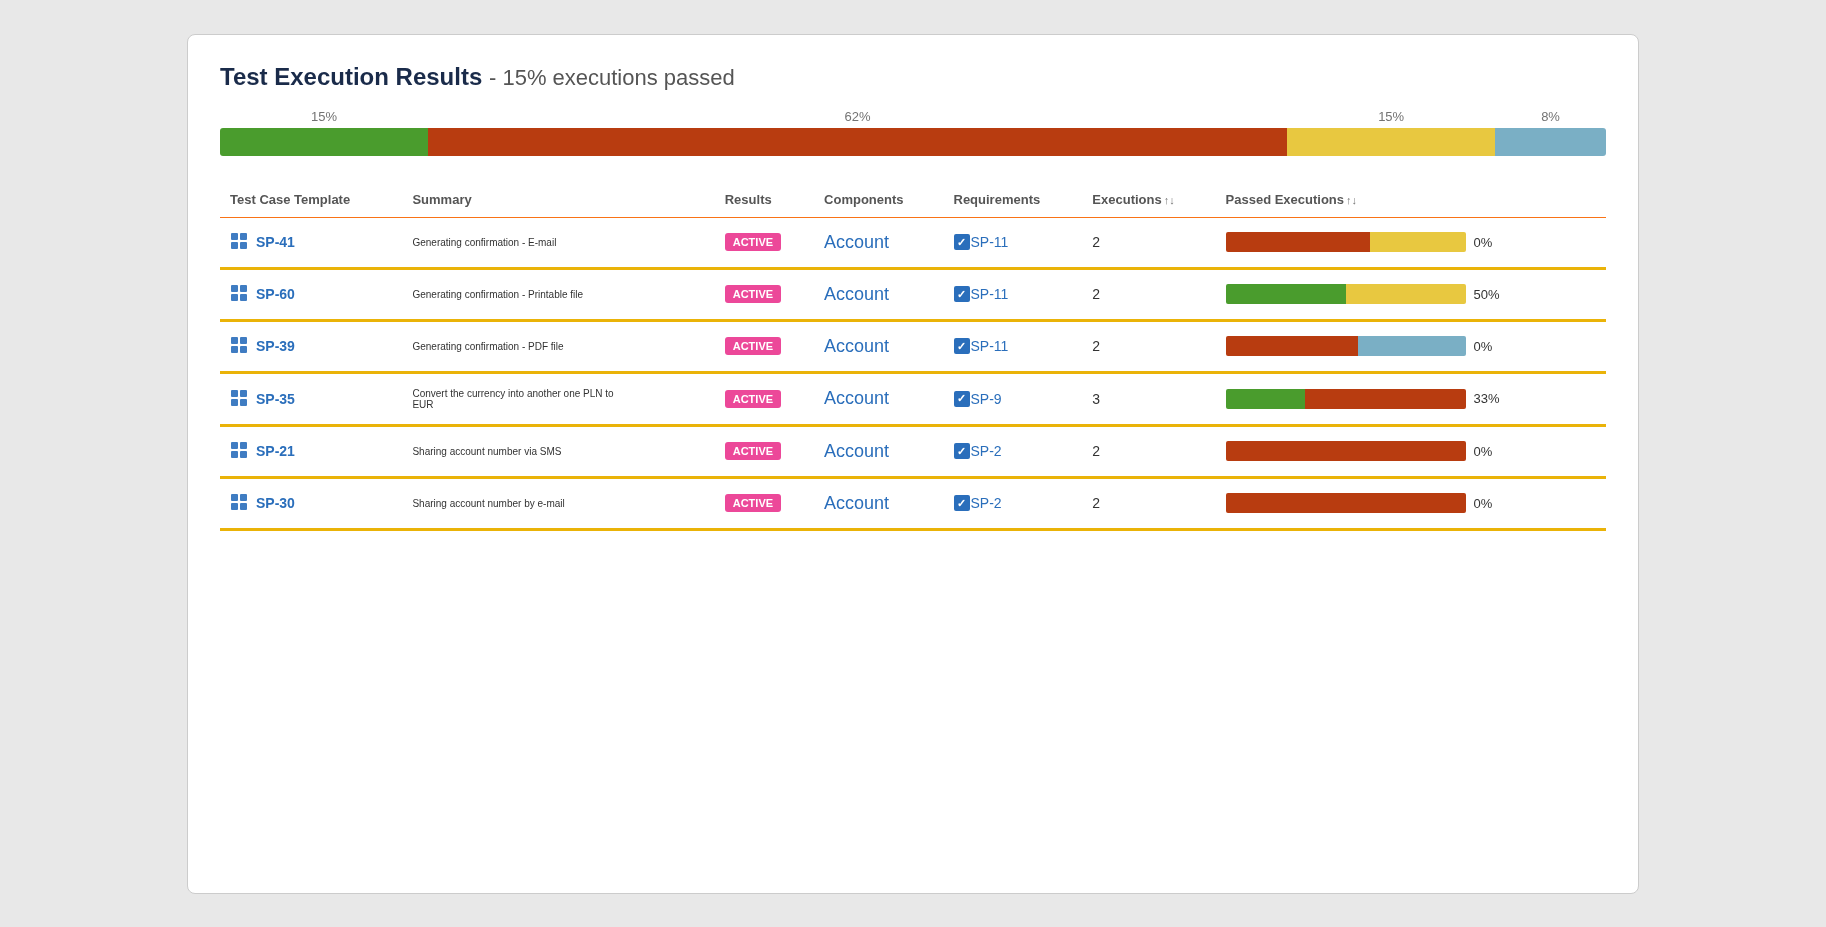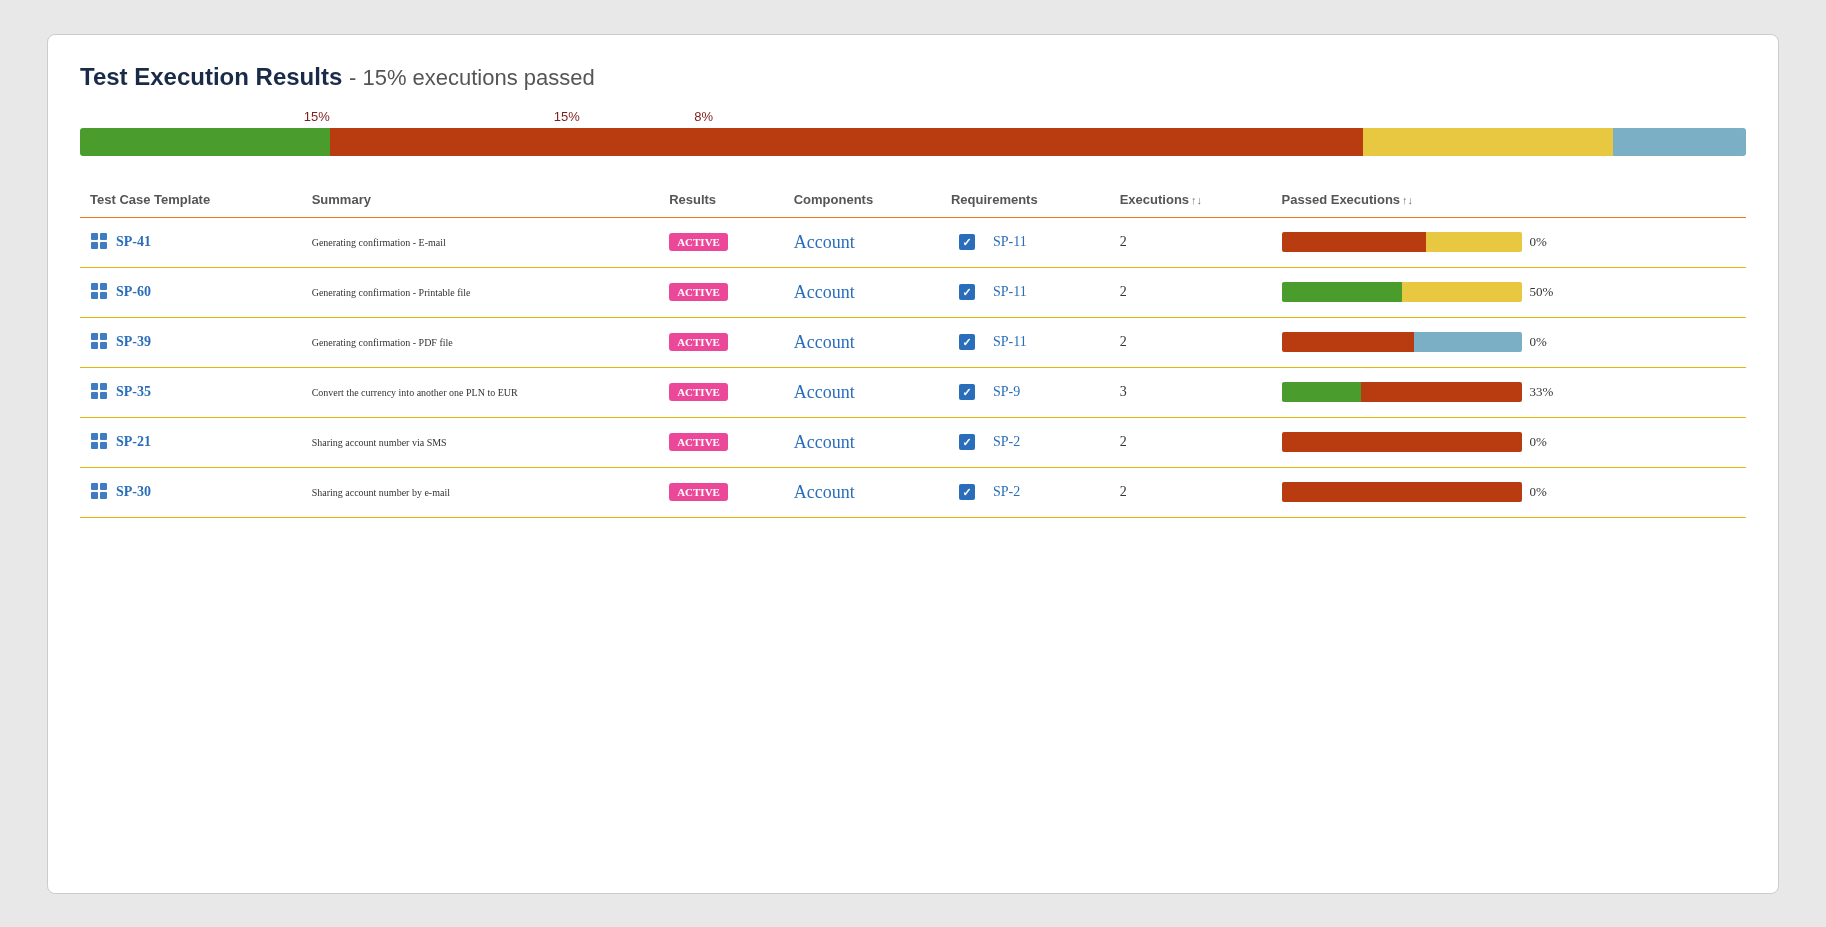--- a/index.html
+++ b/index.html
@@ -9,21 +9,21 @@
       justify-content: center;
       align-items: center;
       min-height: 100vh;
       font-family: -apple-system, BlinkMacSystemFont, 'Segoe UI', Arial, sans-serif;
     }
     .card {
       background: #fff;
       border: 1px solid #ccc;
       border-radius: 8px;
       padding: 28px 32px 32px 32px;
-      width: 1732px;
+      width: 1452px;
       min-height: 860px;
     }
     .page-title {
       font-size: 24px;
       font-weight: 700;
       color: #1a2b4a;
       margin-bottom: 18px;
     }
     .page-title span.subtitle {
       font-weight: 400;
@@ -33,22 +33,22 @@
     
     .progress-section {
       margin-bottom: 28px;
     }
     .progress-labels {
       display: flex;
       margin-bottom: 4px;
     }
     .progress-label {
       font-size: 13px;
-      color: #7f1d1d;
-      text-align: right;
+      color: #737373;
+      text-align: center;
     }
     .progress-bar-container {
       display: flex;
       height: 28px;
       border-radius: 3px;
       overflow: hidden;
     }
     .progress-segment {
       height: 100%;
     }
@@ -62,22 +62,21 @@
     }
     thead tr th {
       font-size: 13px;
       font-weight: 600;
       color: #555;
       text-align: left;
       padding: 8px 10px 10px 10px;
       border-bottom: 1px solid #f97316;
     }
     tbody tr {
-      border-bottom: 1px solid #eab308;
-      font-family: Liberation Serif, serif;
+      border-bottom: 3px solid #eab308;
     }
     tbody tr td {
       padding: 14px 10px;
       vertical-align: middle;
       font-size: 14px;
       color: #333;
     }
     .test-id-link {
       color: #2a6ebb;
       font-weight: 600;
@@ -103,23 +102,22 @@
       white-space: nowrap;
     }
     .component-link {
       color: #2a6ebb;
       font-size: 18px;
       text-decoration: none;
     }
     .req-cell {
       display: flex;
       align-items: flex-end;
-      gap: 18px;
+      gap: 1px;
       white-space: nowrap;
-      margin-left: 8px;
     }
     .req-checkbox {
       width: 16px;
       height: 16px;
       background: #2a6ebb;
       border-radius: 2px;
       display: flex;
       align-items: center;
       justify-content: center;
       flex-shrink: 0;
@@ -179,20 +177,21 @@
 <div class="card">
 
   <div class="page-title">
     <span>Test Execution Results</span>
     <span class="subtitle">- 15% executions passed</span>
   </div>
 
   <div class="progress-section">
     <div class="progress-labels" id="progress-labels">
         <div class="progress-label" style="width: 15%;">15%</div>
+        <div class="progress-label" style="width: 62%;">62%</div>
         <div class="progress-label" style="width: 15%;">15%</div>
         <div class="progress-label" style="width: 8%;">8%</div>
       </div>
     <div class="progress-bar-container" id="progress-bar">
         <div class="progress-segment" style="width: 15%; background: rgb(74, 156, 45);"></div>
         <div class="progress-segment" style="width: 62%; background: rgb(184, 60, 16);"></div>
         <div class="progress-segment" style="width: 15%; background: rgb(232, 200, 64);"></div>
         <div class="progress-segment" style="width: 8%; background: rgb(122, 175, 197);"></div>
       </div>
   </div>

